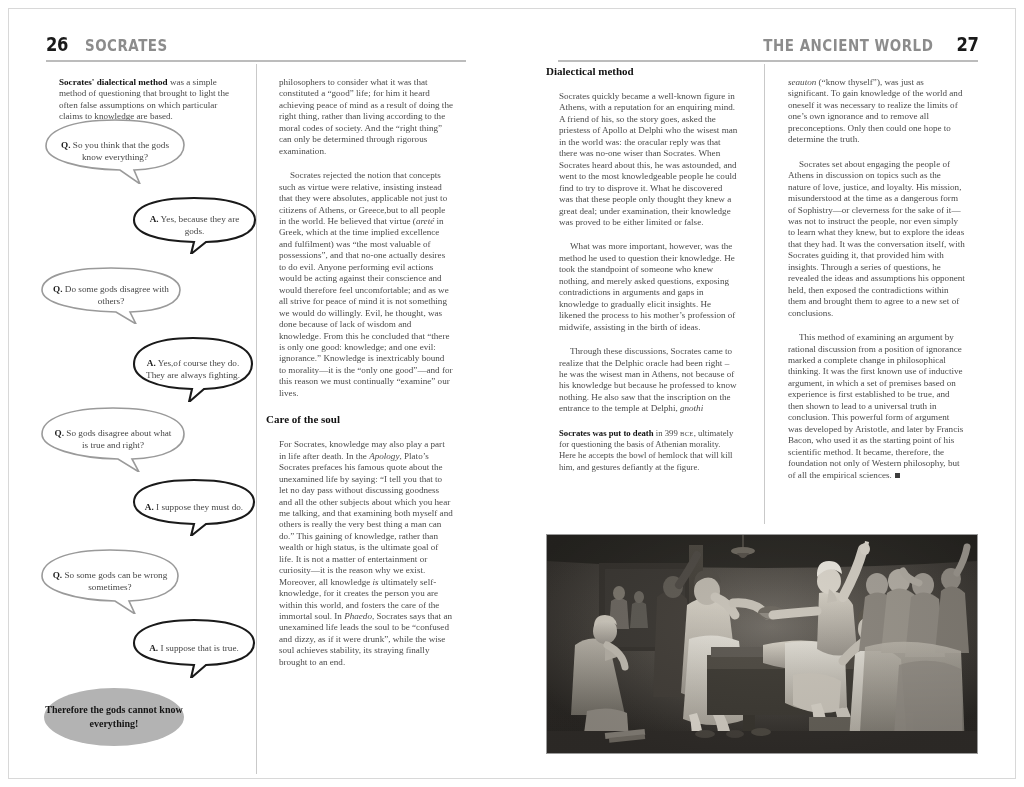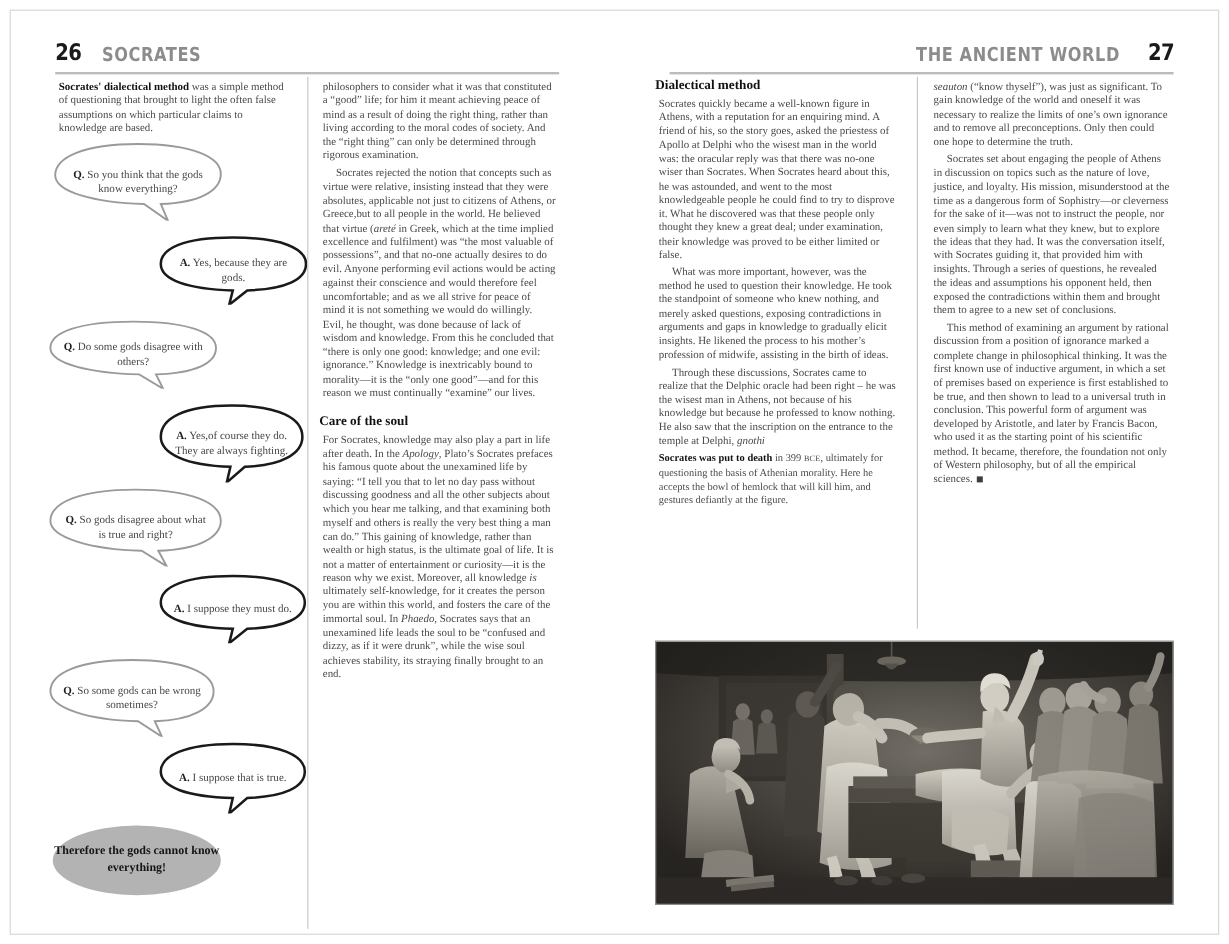--- a/index.html
+++ b/index.html
@@ -66,21 +66,21 @@
 
   
   .col{
     position:absolute;
     font-family:"Liberation Serif", serif;
     font-size:9.1px;
     line-height:11.45px;
     color:#4a4a4a;
     text-align:left;
   }
-  .col p{margin:3px;}
+  .col p{margin:13px;}
   .col p.indent{text-indent:11px;}
   .colrule{
     position:absolute;width:1px;background:#c9c9c9;
   }
 
   
   #col1{left:46px;top:64px;width:200px;}
   #col2{left:266px;top:64px;width:200px;}
   #rule-c1{left:256px;top:64px;height:710px;}
   
@@ -270,21 +270,21 @@
     </div>
 
     <div class="conclusion" style="left:4px;top:570px;width:140px;height:58px;">
       <span>Therefore the gods cannot know everything!</span>
     </div>
   </div>
 
   <div class="colrule" id="rule-c1"></div>
 
   <div class="col" id="col2">
-    <p>philosophers to consider what it was that constituted a “good” life; for him it meant achieving peace of mind as a result of doing the right thing, rather than living according to the moral codes of society. And the “right thing” can only be determined through rigorous examination.</p>
+    <p>philosophers to consider what it was that constituted a “good” life; for him it heard achieving peace of mind as a result of doing the right thing, rather than living according to the moral codes of society. And the “right thing” can only be determined through rigorous examination.</p>
     <p class="indent"><span>Socrates rejected the notion that concepts such as virtue were relative, insisting instead that they were absolutes, applicable not just to citizens of Athens, or Greece,but to all people in the world. He believed that virtue (</span><em>areté</em><span> in Greek, which at the time implied excellence and fulfilment) was “the most valuable of possessions”, and that no-one actually desires to do evil. Anyone performing evil actions would be acting against their conscience and would therefore feel uncomfortable; and as we all strive for peace of mind it is not something we would do willingly. Evil, he thought, was done because of lack of wisdom and knowledge. From this he concluded that “there is only one good: knowledge; and one evil: ignorance.” Knowledge is inextricably bound to morality—it is the “only one good”—and for this reason we must continually “examine” our lives.</span></p>
     <h2 class="subhead">Care of the soul</h2>
     <p><span>For Socrates, knowledge may also play a part in life after death. In the </span><em>Apology</em><span>, Plato’s Socrates prefaces his famous quote about the unexamined life by saying: “I tell you that to let no day pass without discussing goodness and all the other subjects about which you hear me talking, and that examining both myself and others is really the very best thing a man can do.” This gaining of knowledge, rather than wealth or high status, is the ultimate goal of life. It is not a matter of entertainment or curiosity—it is the reason why we exist. Moreover, all knowledge </span><em>is</em><span> ultimately self-knowledge, for it creates the person you are within this world, and fosters the care of the immortal soul. In </span><em>Phaedo</em><span>, Socrates says that an unexamined life leads the soul to be “confused and dizzy, as if it were drunk”, while the wise soul achieves stability, its straying finally brought to an end.</span></p>
   </div>
 
   <div class="col" id="col3">
     <h2 class="subhead first">Dialectical method</h2>
     <p>Socrates quickly became a well-known figure in Athens, with a reputation for an enquiring mind. A friend of his, so the story goes, asked the priestess of Apollo at Delphi who the wisest man in the world was: the oracular reply was that there was no-one wiser than Socrates. When Socrates heard about this, he was astounded, and went to the most knowledgeable people he could find to try to disprove it. What he discovered was that these people only thought they knew a great deal; under examination, their knowledge was proved to be either limited or false.</p>
     <p class="indent">What was more important, however, was the method he used to question their knowledge. He took the standpoint of someone who knew nothing, and merely asked questions, exposing contradictions in arguments and gaps in knowledge to gradually elicit insights. He likened the process to his mother’s profession of midwife, assisting in the birth of ideas.</p>
     <p class="indent"><span>Through these discussions, Socrates came to realize that the Delphic oracle had been right – he was the wisest man in Athens, not because of his knowledge but because he professed to know nothing. He also saw that the inscription on the entrance to the temple at Delphi, </span><em>gnothi</em></p>

